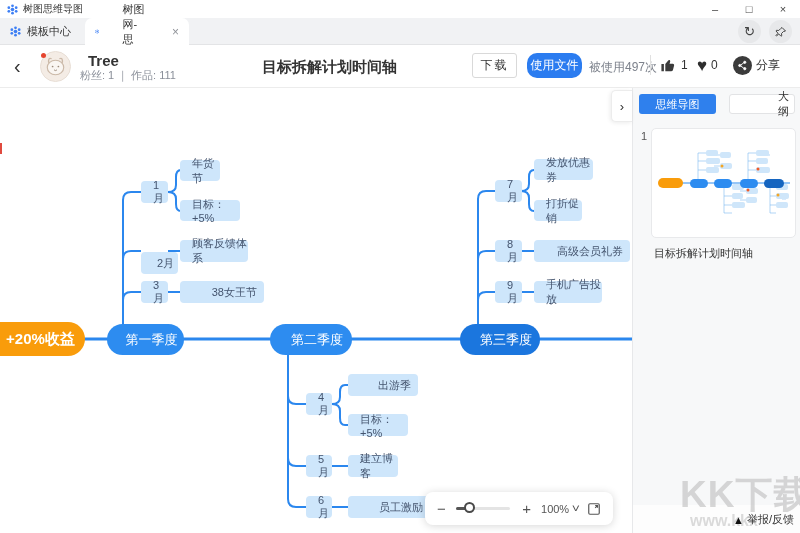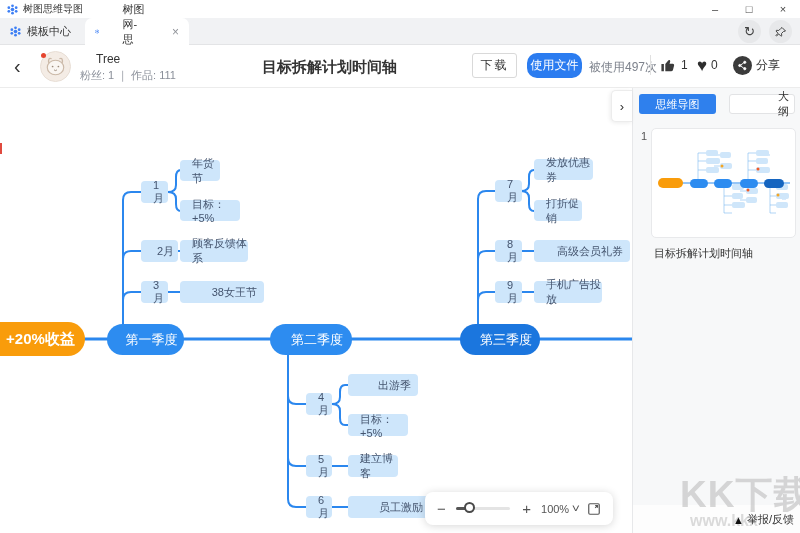--- a/index.html
+++ b/index.html
@@ -21,21 +21,21 @@
   .tab.active { left:85px; width:104px; background:#fff; border-radius:7px 7px 0 0;gap:17px; }
   .tab .close { margin-left:8px; color:#909399; font-size:12px; line-height:1; }
   .tabbar-actions { position:absolute; right:8px; top:2px; display:flex; gap:8px; }
   .circlebtn { width:23px; height:23px; border-radius:50%; background:#e7e8ea; display:flex; align-items:center; justify-content:center; color:#444; font-size:13px; }
 
   
   .appheader { position:absolute; left:0; top:45px; width:800px; height:43px; background:#fff; border-bottom:1px solid #ececec; }
   .backbtn { position:absolute; left:14px; top:10px; font-size:20px; color:#333; line-height:22px; }
   .avatar { position:absolute; left:40px; top:6px; width:31px; height:31px; border-radius:50%; background:#f4ece5; border:1px solid #e8ded5; }
   .avatar .dot { position:absolute; left:0px; top:1px; width:5px; height:5px; border-radius:50%; background:#e5452f; }
-  .uname { position:absolute; left:96px; top:7px; font-size:12px; color:#333; }
+  .uname { position:absolute; left:88px; top:7px; font-size:15px; color:#333;font-weight:bold; }
   .ustats { position:absolute; left:80px; top:23px; font-size:11px; color:#8a8f99; }
   .doc-title { position:absolute; left:262px; top:13px; font-size:15px; font-weight:700; color:#333; }
   .btn-download { position:absolute; left:472px; top:53px; width:45px; height:25px; background:#fff; border:1px solid #d9d9d9; border-radius:3px; font-size:12px; color:#333; display:flex; align-items:center; justify-content:center; letter-spacing:2px; }
   .btn-usefile { position:absolute; left:527px; top:53px; width:55px; height:25px; background:#2b7cf0; border-radius:10px; font-size:12px; color:#fff; display:flex; align-items:center; justify-content:center; }
   .usage { position:absolute; left:589px; top:59px; font-size:12px; color:#7d828c; }
   .hdr-divider { position:absolute; left:650px; top:55px; width:1px; height:20px; background:#e0e0e0; }
   .stat { position:absolute; top:52px; display:flex; align-items:center; gap:4px; font-size:12px; color:#333; height:26px; }
   .stat svg { display:block; }
   .heart-glyph { font-size:17px; color:#2e2e2e; line-height:1; }
   .share-circle { width:19px; height:19px; border-radius:50%; background:#3b3b3b; display:flex; align-items:center; justify-content:center; }
@@ -218,21 +218,21 @@
   </svg>
 
   <div class="node node-root" style="background:#f99c0b;">+20%收益</div>
   <div class="node node-quarter" style="left:107px;top:236px;width:77px;background:#2d8cf0;">第一季度</div>
   <div class="node node-quarter" style="left:270px;top:236px;width:82px;background:#2d8cf0;">第二季度</div>
   <div class="node node-quarter" style="left:460px;top:236px;width:80px;background:#1b76de;">第三季度</div>
 
   <div class="node node-small" style="left:141px;top:93px;width:27px;background:#cee6fb;">1月</div>
   <div class="node node-small" style="left:180px;top:72px;width:40px;height:21px;background:#cee6fb;">年货节</div>
   <div class="node node-small" style="left:180px;top:112px;width:60px;height:21px;background:#cee6fb;">目标：+5%</div>
-  <div class="node node-small" style="left:141px;top:152px;width:37px;background:#cee6fb;">2月</div>
+  <div class="node node-small" style="left:141px;top:164px;width:37px;background:#cee6fb;">2月</div>
   <div class="node node-small" style="left:180px;top:152px;width:68px;background:#cee6fb;">顾客反馈体系</div>
   <div class="node node-small" style="left:141px;top:193px;width:27px;background:#cee6fb;">3月</div>
   <div class="node node-small node-right" style="left:180px;top:193px;width:84px;background:#cee6fb;">38女王节</div>
 
   <div class="node node-small" style="left:306px;top:305px;width:26px;background:#cee6fb;">4月</div>
   <div class="node node-small node-right" style="left:348px;top:286px;width:70px;background:#cee6fb;">出游季</div>
   <div class="node node-small" style="left:348px;top:326px;width:60px;background:#cee6fb;">目标：+5%</div>
   <div class="node node-small" style="left:306px;top:367px;width:26px;background:#cee6fb;">5月</div>
   <div class="node node-small" style="left:348px;top:367px;width:50px;background:#cee6fb;">建立博客</div>
   <div class="node node-small" style="left:306px;top:408px;width:26px;background:#cee6fb;">6月</div>

